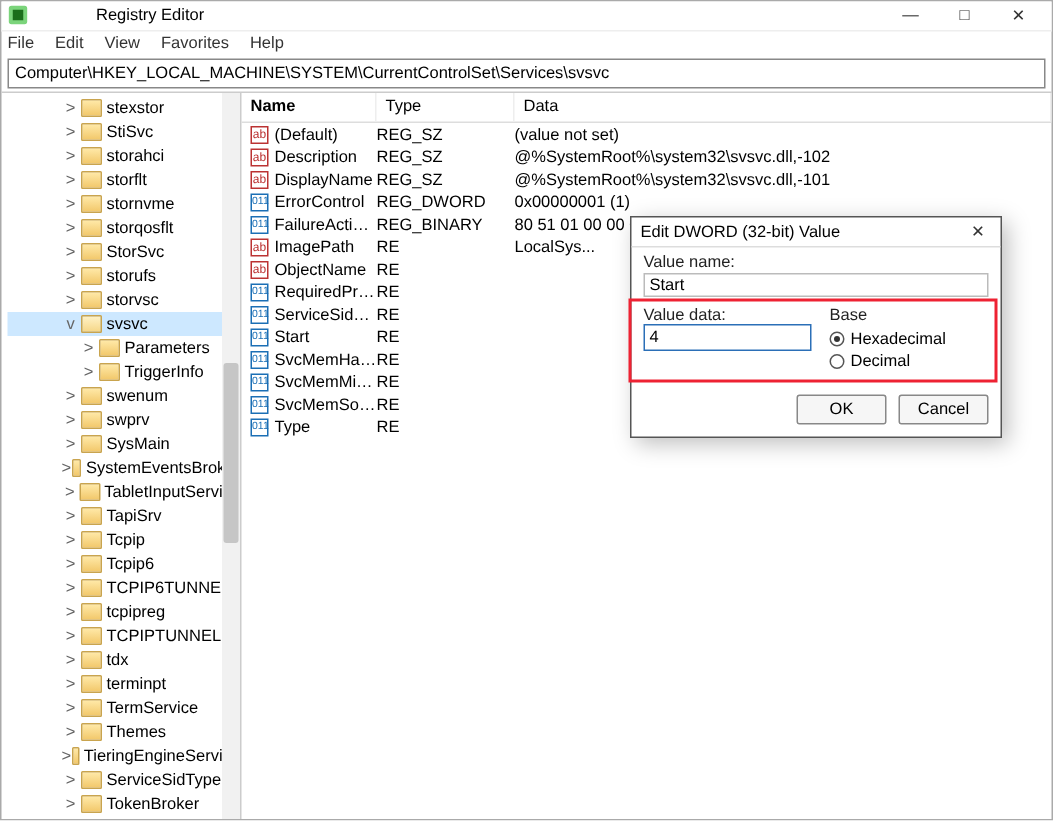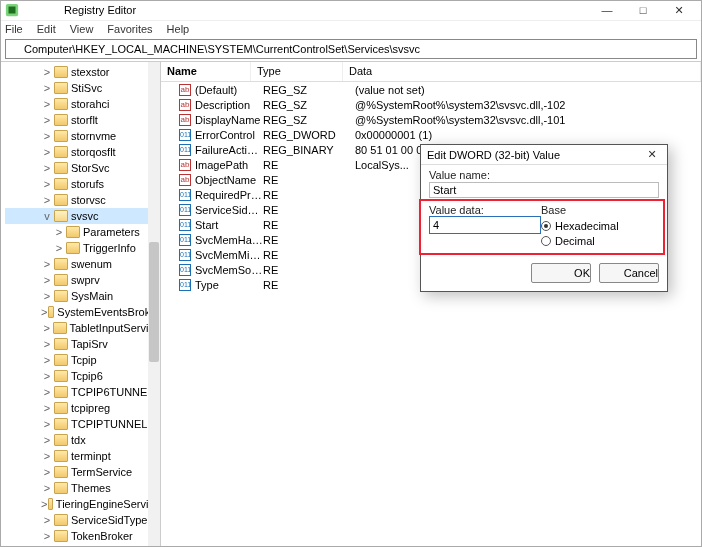--- a/index.html
+++ b/index.html
@@ -3,60 +3,60 @@
 <meta charset="utf-8">
 <style>
 * { box-sizing: border-box; margin: 0; padding: 0; font-family: "Segoe UI", Tahoma, sans-serif; font-size: 11px; }
 html, body { width: 702px; height: 547px; background: #fff; overflow: hidden; }
 .window { width: 702px; height: 547px; border: 1px solid #aaa; display: flex; flex-direction: column; }
 .titlebar { height: 22px; background: #fff; display: flex; align-items: center; padding: 0 4px; border-bottom: 1px solid #eee; }
 .titlebar .icon { width: 14px; height: 14px; margin-right: 6px; }
 .titlebar .title { flex: 1; padding-left: 39px; }
 .titlebar .winbtn { width: 36px; height: 100%; display: flex; align-items: center; justify-content: center; color: #333; }
 .menubar { height: 18px; display: flex; align-items: center; padding: 0 4px; gap: 14px; color: #333; }
-.address { height: 20px; border: 1px solid #888; margin: 2px 4px; padding: 1px 18px; line-height: 16px; }
+.address { height: 20px; border: 1px solid #888; margin: 2px 4px; padding: 1px 4px; line-height: 16px; }
 .body { flex: 1; display: flex; border-top: 1px solid #ccc; position: relative; }
 .tree-col { width: 160px; border-right: 1px solid #ccc; overflow: hidden; position: relative; }
 .tree { padding: 2px 0 2px 4px; }
 .tree-row { display: flex; align-items: center; height: 16px; white-space: nowrap; }
 .tree-row.selected { background: #cde8ff; }
 .tw { display: inline-block; width: 12px; text-align: center; color: #666; }
 .folder { width: 14px; height: 12px; margin: 0 3px 0 1px; display: inline-block; }
 .folder.closed { background: linear-gradient(#ffe9a8,#f2c86b); border: 1px solid #c9a44e; border-radius: 1px; }
 .folder.open { background: linear-gradient(#fff2c6,#f6d788); border: 1px solid #c9a44e; border-radius: 1px; }
 .list-col { flex: 1; position: relative; }
 .list-header { display: flex; height: 20px; border-bottom: 1px solid #ddd; }
 .list-header .col { padding: 3px 6px; border-right: 1px solid #eee; }
 .col-name { width: 90px; font-weight: bold; } .col-type { width: 92px; } .col-data { flex: 1; }
 .list-rows .lr { display: flex; height: 15px; align-items: center; }
-.lr .vic { width: 16px; display: flex; align-items: center; justify-content: center; margin-left: 16px; margin-right: 2px; }
+.lr .vic { width: 16px; display: flex; align-items: center; justify-content: center; margin-left: 4px; margin-right: 2px; }
 .lr .name { width: 68px; overflow: hidden; text-overflow: ellipsis; white-space: nowrap; }
 .lr .type { width: 92px; overflow: hidden; text-overflow: ellipsis; white-space: nowrap; }
 .lr .data { flex: 1; overflow: hidden; text-overflow: ellipsis; white-space: nowrap; }
 .sz-ic { width: 12px; height: 12px; display: inline-block; border: 1px solid #b33; background: #fff; font-size: 8px; line-height: 10px; text-align: center; color: #b33; }
 .bin-ic { width: 12px; height: 12px; display: inline-block; border: 1px solid #1b6fb5; background: #fff; font-size: 7px; line-height: 10px; text-align: center; color: #1b6fb5; }
 .tree-scroll { position: absolute; right: 0; top: 0; bottom: 0; width: 12px; background: #f1f1f1; }
 .tree-thumb { position: absolute; left: 1px; right: 1px; top: 180px; height: 120px; background: #c6c6c6; border-radius: 2px; }
 .dialog { position: absolute; left: 259px; top: 82px; width: 248px; height: 148px; background: #fff; border: 1px solid #555; box-shadow: 4px 4px 14px rgba(0,0,0,0.25); display: flex; flex-direction: column; }
 .dlg-title { height: 20px; display: flex; align-items: center; padding: 0 6px; border-bottom: 1px solid #ddd; }
 .dlg-title .t { flex: 1; }
 .dlg-title .x { width: 18px; text-align: center; color: #333; }
 .dlg-body { flex: 1; padding: 4px 8px 6px 8px; position: relative; }
 .lbl { color: #222; }
 .ro-input { border: 1px solid #bbb; height: 16px; line-height: 14px; padding: 0 3px; margin-top: 1px; background: #fff; }
 .highlight-box { position: absolute; border: 2px solid #e23; pointer-events: none; }
-.field-row { display: flex; gap: 0; margin-top: 2px; }
+.field-row { display: flex; gap: 12px; margin-top: 2px; }
 .valwrap { width: 112px; }
 .val-input { border: 1px solid #2b6fb7; height: 18px; line-height: 16px; padding: 0 3px; background: #fff; }
 .basewrap .group-label { margin-bottom: 2px; }
 .radio-row { display: flex; align-items: center; gap: 4px; height: 15px; }
 .radio { width: 10px; height: 10px; border: 1px solid #555; border-radius: 50%; display: inline-flex; align-items: center; justify-content: center; }
 .radio.sel::after { content: ""; width: 4px; height: 4px; background: #333; border-radius: 50%; }
 .dlg-btns { display: flex; justify-content: flex-end; gap: 8px; padding: 4px 8px 8px 8px; }
-.btn { width: 60px; height: 20px; border: 1px solid #888; background: #f6f6f6; text-align: right; line-height: 18px; border-radius: 2px; }
+.btn { width: 60px; height: 20px; border: 1px solid #888; background: #f6f6f6; text-align: center; line-height: 18px; border-radius: 2px; }
 .reg-icon { width: 14px; height: 14px; }
 .reg-icon .bg { fill: #7bd47b; } .reg-icon .fg { fill: #1b6e1b; }
 </style>
 </head>
 <body>
 
 <div class="window">
 
   <div class="titlebar">
     <span class="icon">

